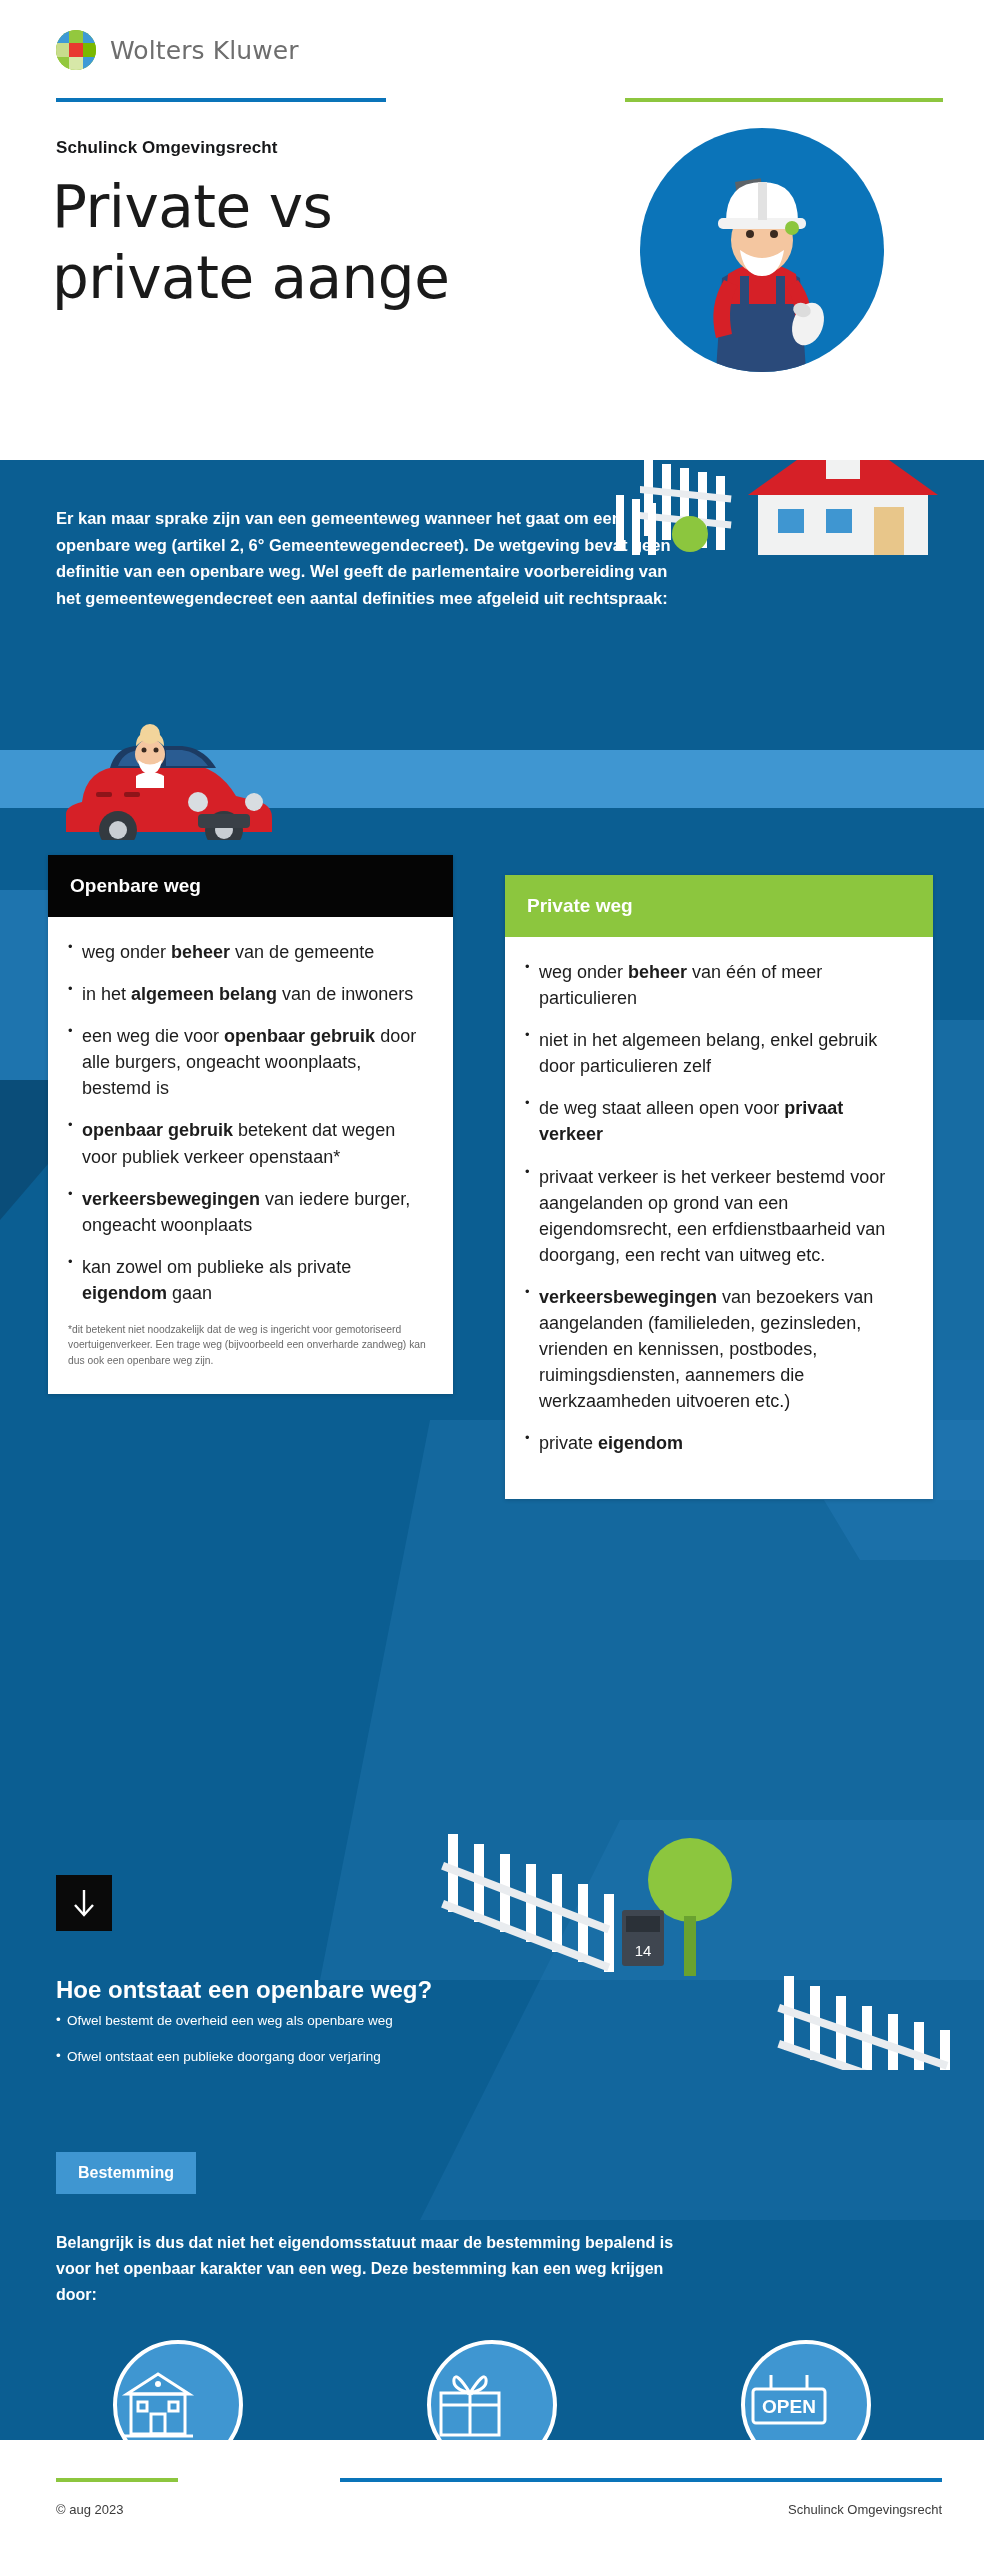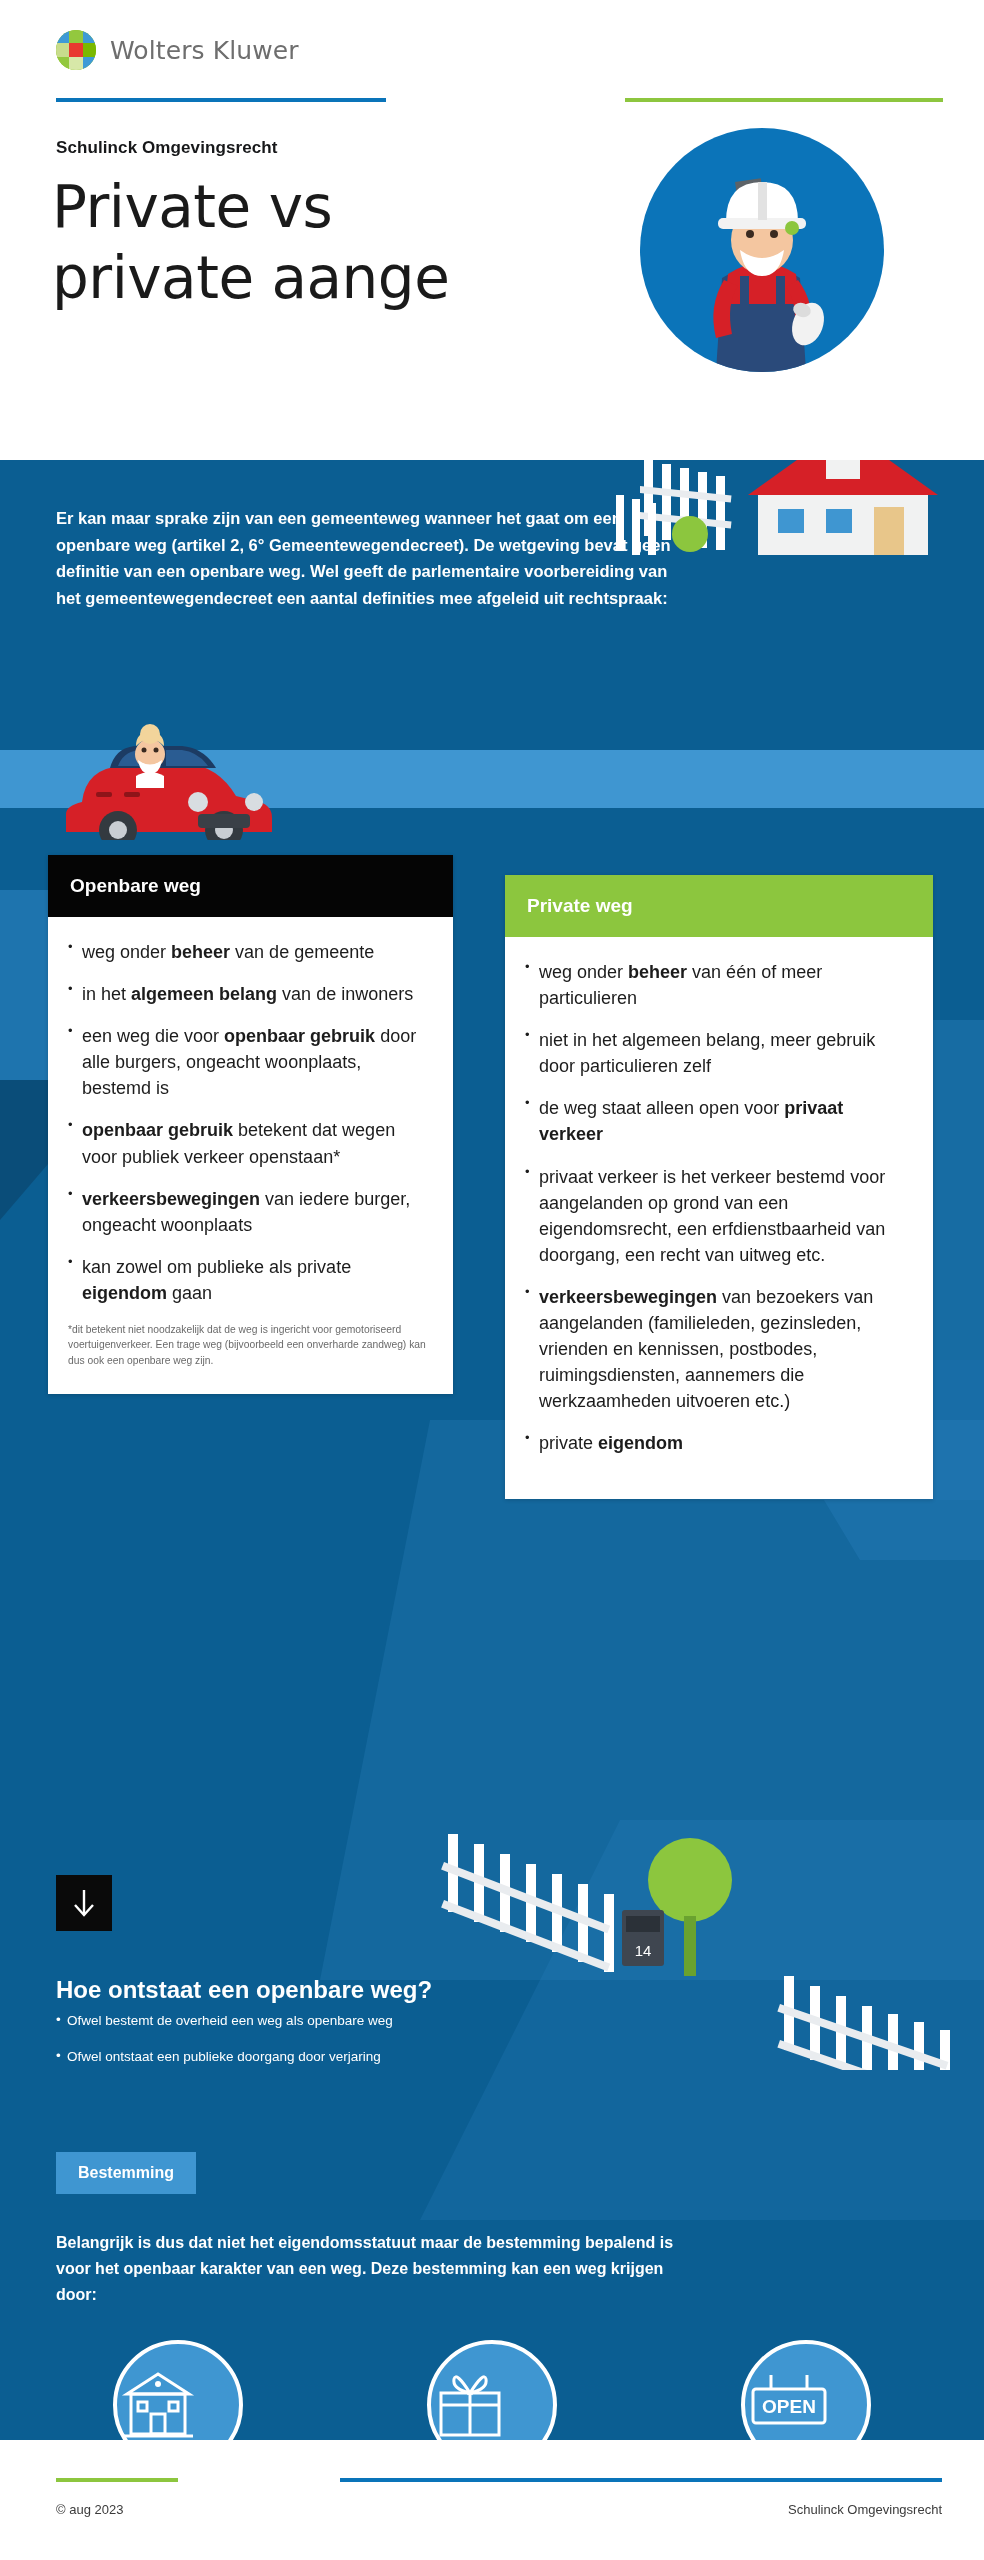--- a/index.html
+++ b/index.html
@@ -328,21 +328,21 @@
           </ul>
           <div class="footnote">*dit betekent niet noodzakelijk dat de weg is ingericht voor gemotoriseerd voertuigenverkeer. Een trage weg (bijvoorbeeld een onverharde zandweg) kan dus ook een openbare weg zijn.</div>
         </div>
       </div>
 
       <div class="card card-right">
         <div class="card-head head-green">Private weg</div>
         <div class="card-body">
           <ul>
             <li>weg onder <b>beheer</b> van één of meer particulieren</li>
-            <li>niet in het algemeen belang, meer gebruik door particulieren zelf</li>
+            <li>niet in het algemeen belang, enkel gebruik door particulieren zelf</li>
             <li>de weg staat alleen open voor <b>privaat verkeer</b></li>
             <li>privaat verkeer is het verkeer bestemd voor aangelanden op grond van een eigendomsrecht, een erfdienstbaarheid van doorgang, een recht van uitweg etc.</li>
             <li><b>verkeersbewegingen</b> van bezoekers van aange­landen (familieleden, gezinsleden, vrienden en kennissen, postbodes, ruimingsdiensten, aanne­mers die werkzaamheden uitvoeren etc.)</li>
             <li>private <b>eigendom</b></li>
           </ul>
         </div>
       </div>
     </div>
 
     

